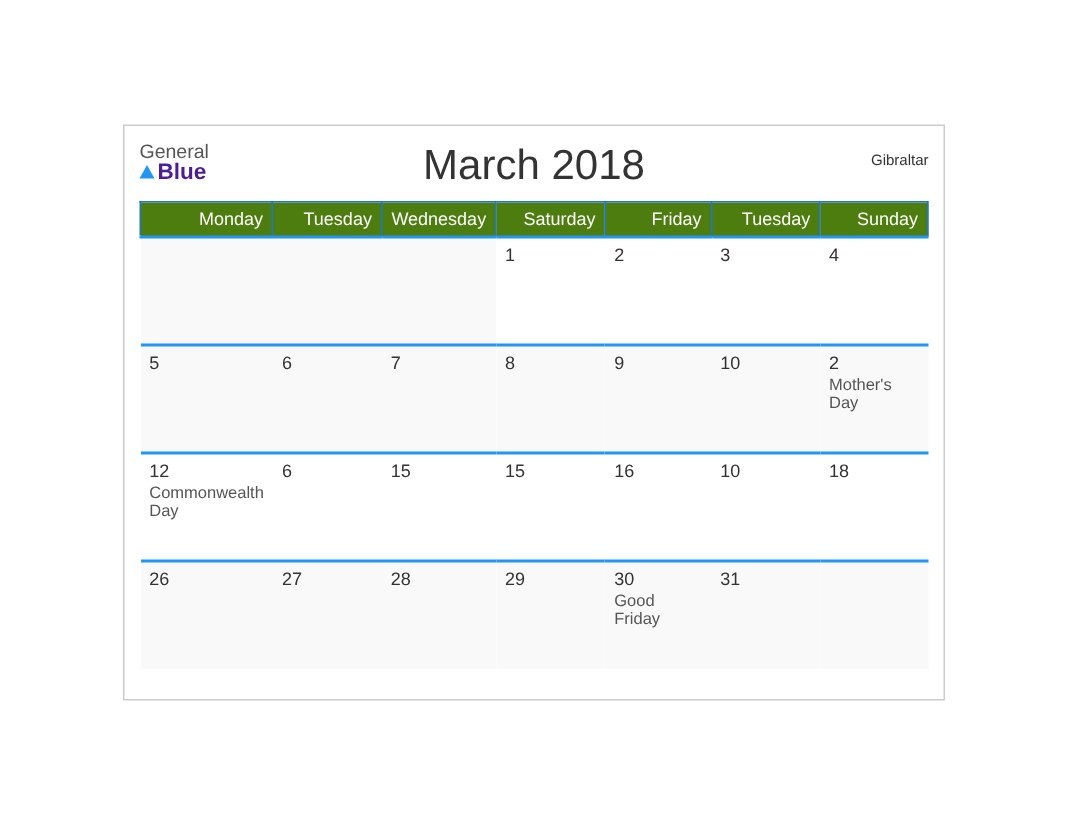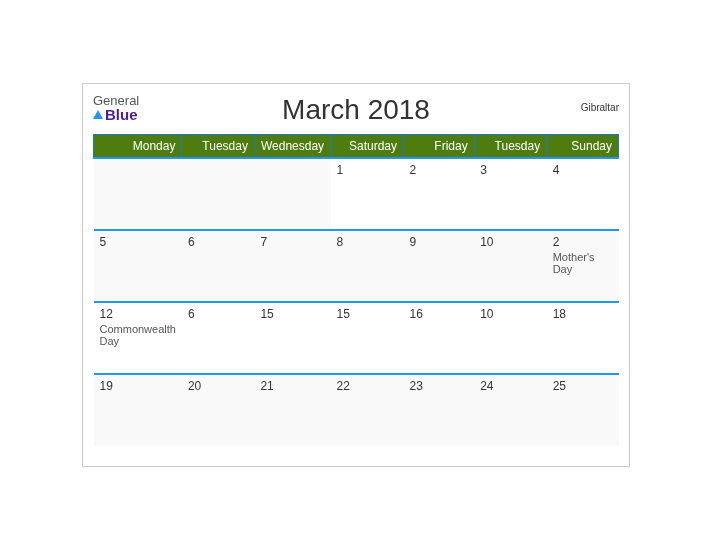--- a/index.html
+++ b/index.html
@@ -193,36 +193,35 @@
           </td>
           <td>
             <span class="day-number">10</span>
           </td>
           <td>
             <span class="day-number">18</span>
           </td>
         </tr>
         <tr>
           <td>
-            <span class="day-number">19</span>
-          </td>
-          <td>
-            <span class="day-number">20</span>
-          </td>
-          <td>
-            <span class="day-number">21</span>
-          </td>
-          <td>
-            <span class="day-number">22</span>
-          </td>
-          <td>
-            <span class="day-number">23</span>
-          </td>
-          <td>
-            <span class="day-number">24</span>
-          </td>
-          <td>
-            <span class="day-number">25</span>
-          </td>
+            <span class="day-number">26</span>
+          </td>
+          <td>
+            <span class="day-number">27</span>
+          </td>
+          <td>
+            <span class="day-number">28</span>
+          </td>
+          <td>
+            <span class="day-number">29</span>
+          </td>
+          <td>
+            <span class="day-number">30</span>
+            <span class="event-label">Good Friday</span>
+          </td>
+          <td>
+            <span class="day-number">31</span>
+          </td>
+          <td class="empty"></td>
         </tr>
       </tbody>
   </table>
 </div>
 
 </body></html>

